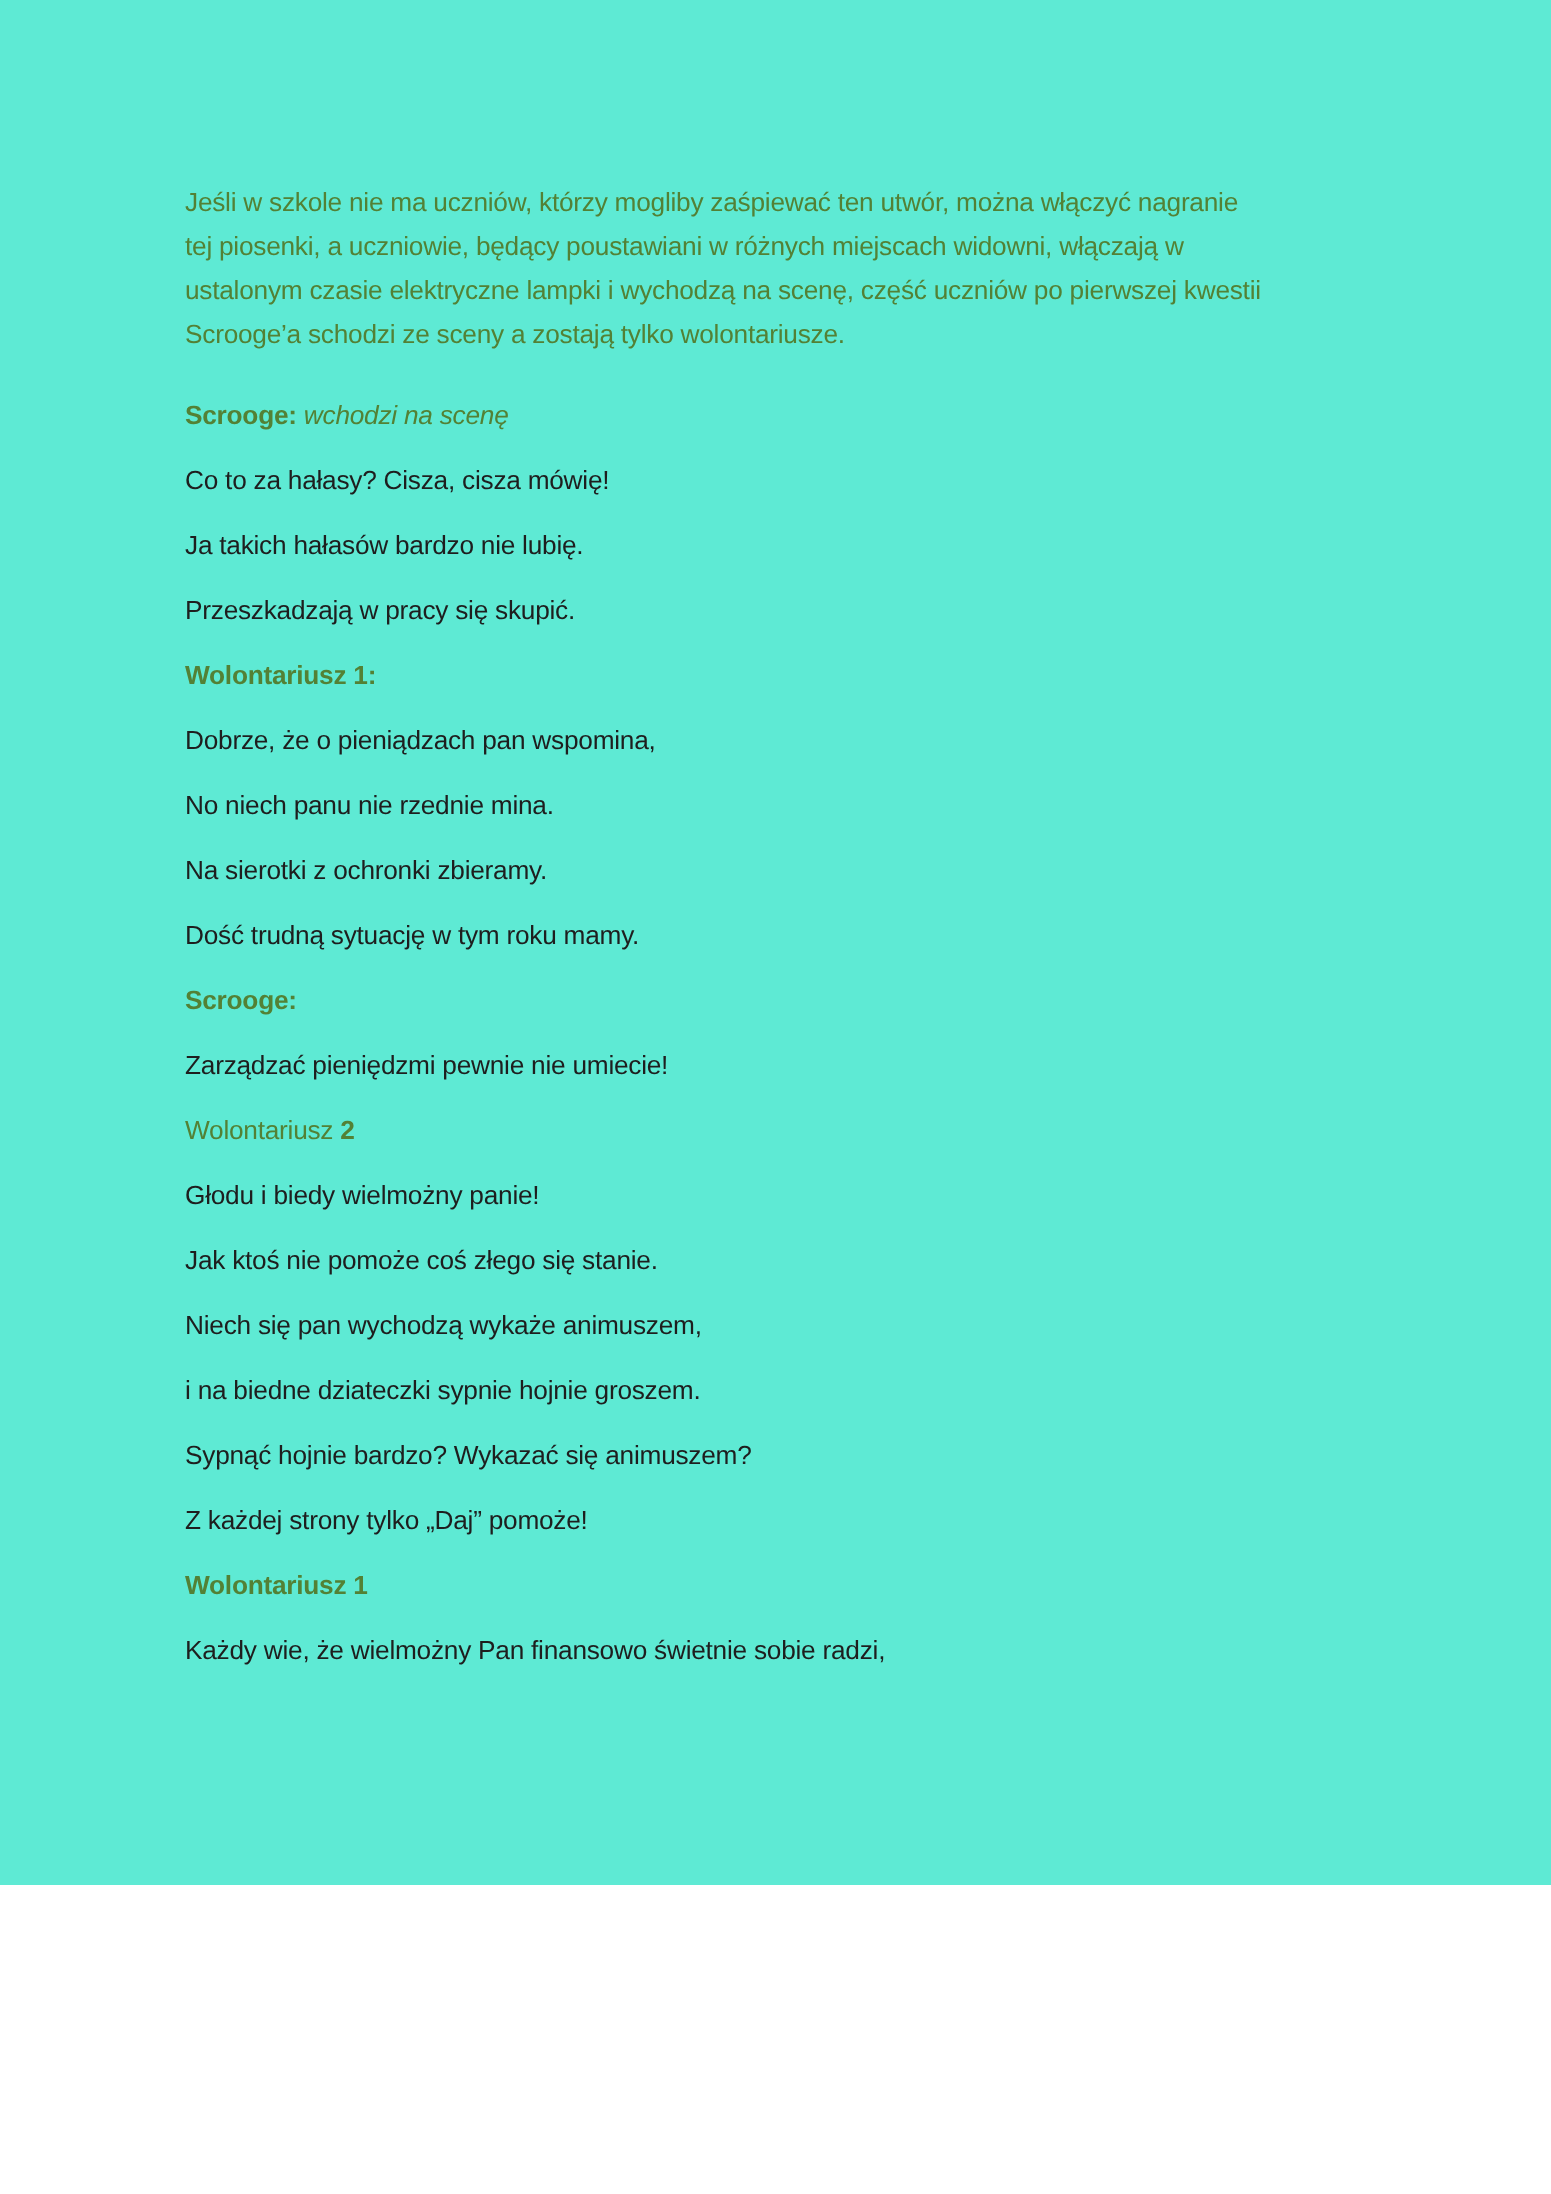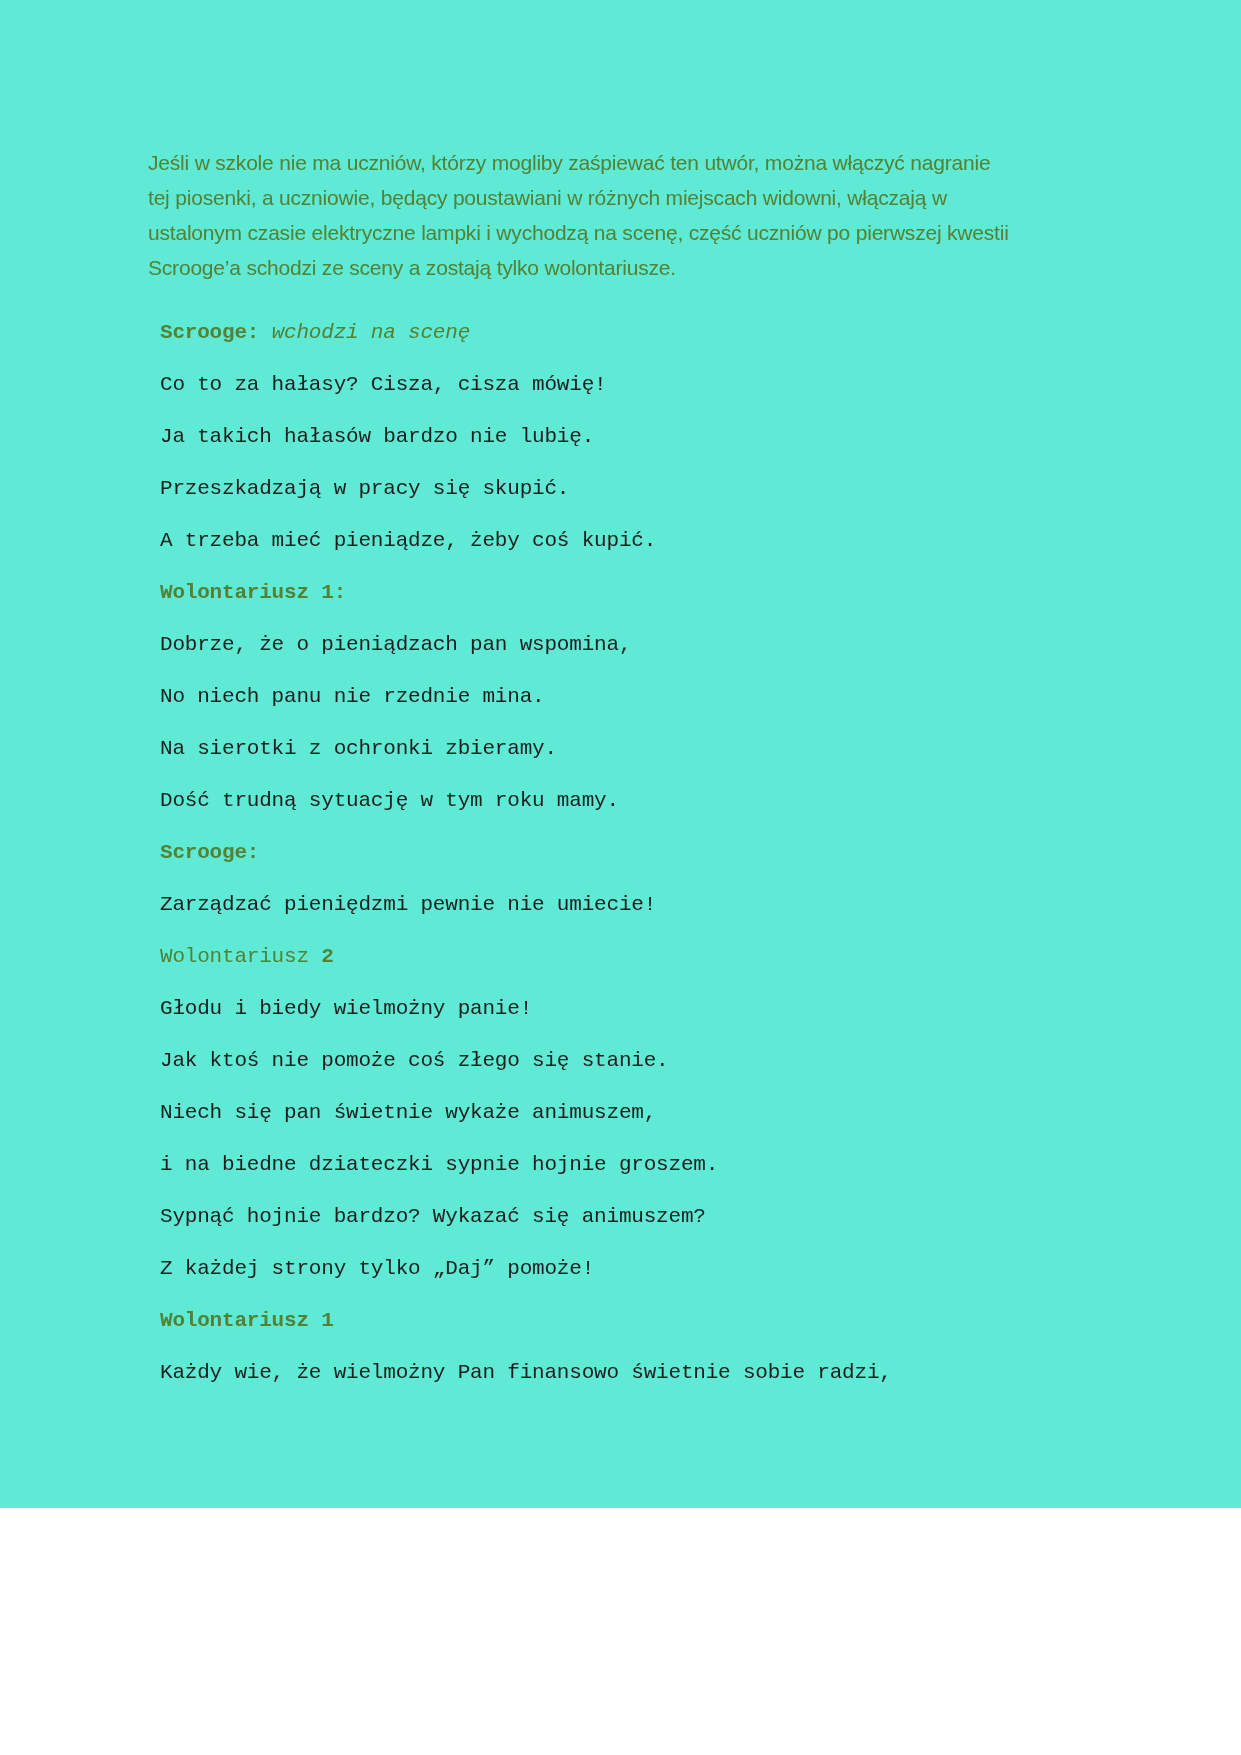--- a/index.html
+++ b/index.html
@@ -25,26 +25,25 @@
     margin: 0 0 30px 0;
   }
   .intro .intro-line {
     color: #538135;
     font-size: 21px;
     line-height: 35px;
     letter-spacing: -0.2px;
     white-space: nowrap;
   }
   p.script-para {
-    margin: 0 0 17px 12px;
+    margin: 0 0 17px 0;
     font-size: 21px;
     line-height: 35px;
     letter-spacing: -0.2px;
     white-space: nowrap;
-    font-family: Liberation Mono, monospace;
   }
   .dialogue { color: #1e1e1e; }
   .speaker {
     color: #538135;
     font-weight: bold;
   }
   .speaker-plain {
     color: #538135;
     font-weight: normal;
     text-align: center;
@@ -65,32 +64,31 @@
     <div class="intro-line">tej piosenki, a uczniowie, będący poustawiani w różnych miejscach widowni, włączają w</div>
     <div class="intro-line">ustalonym czasie elektryczne lampki i wychodzą na scenę, część uczniów po pierwszej kwestii</div>
     <div class="intro-line">Scrooge’a schodzi ze sceny a zostają tylko wolontariusze.</div>
   </div>
 
   <div>
       <p class="script-para"><span class="speaker">Scrooge:</span> <span class="direction">wchodzi na scenę</span></p>
       <p class="script-para dialogue">Co to za hałasy? Cisza, cisza mówię!</p>
       <p class="script-para dialogue">Ja takich hałasów bardzo nie lubię.</p>
       <p class="script-para dialogue">Przeszkadzają w pracy się skupić.</p>
-      <p class="script-para dialogue">A trzeba mieć pieniądze, żeby coś kupić.</p>
       <p class="script-para speaker">Wolontariusz 1:</p>
       <p class="script-para dialogue">Dobrze, że o pieniądzach pan wspomina,</p>
       <p class="script-para dialogue">No niech panu nie rzednie mina.</p>
       <p class="script-para dialogue">Na sierotki z ochronki zbieramy.</p>
       <p class="script-para dialogue">Dość trudną sytuację w tym roku mamy.</p>
       <p class="script-para speaker">Scrooge:</p>
       <p class="script-para dialogue">Zarządzać pieniędzmi pewnie nie umiecie!</p>
       <p class="script-para"><span class="speaker-plain">Wolontariusz </span><span class="speaker">2</span></p>
       <p class="script-para dialogue">Głodu i biedy wielmożny panie!</p>
       <p class="script-para dialogue">Jak ktoś nie pomoże coś złego się stanie.</p>
-      <p class="script-para dialogue">Niech się pan świetnie wykaże animuszem,</p>
+      <p class="script-para dialogue">Niech się pan wychodzą wykaże animuszem,</p>
       <p class="script-para dialogue">i na biedne dziateczki sypnie hojnie groszem.</p>
       <p class="script-para dialogue">Sypnąć hojnie bardzo? Wykazać się animuszem?</p>
       <p class="script-para dialogue">Z każdej strony tylko „Daj” pomoże!</p>
       <p class="script-para speaker">Wolontariusz 1</p>
       <p class="script-para dialogue">Każdy wie, że wielmożny Pan finansowo świetnie sobie radzi,</p>
     </div>
 
 </div>
 
 </body></html>

